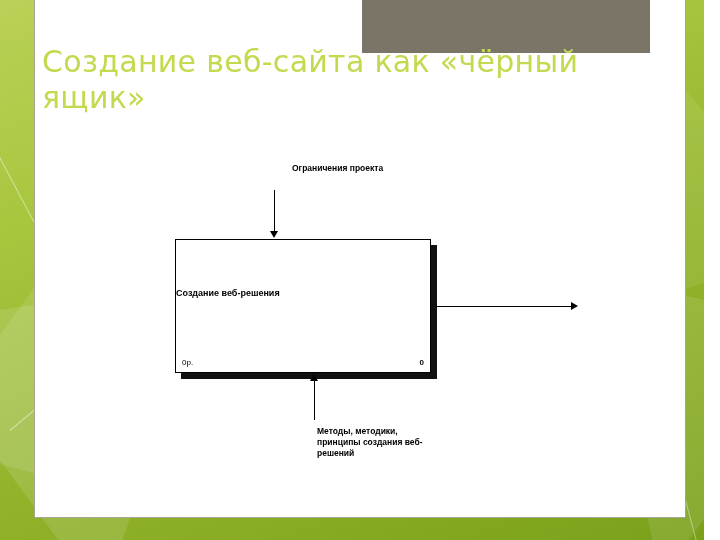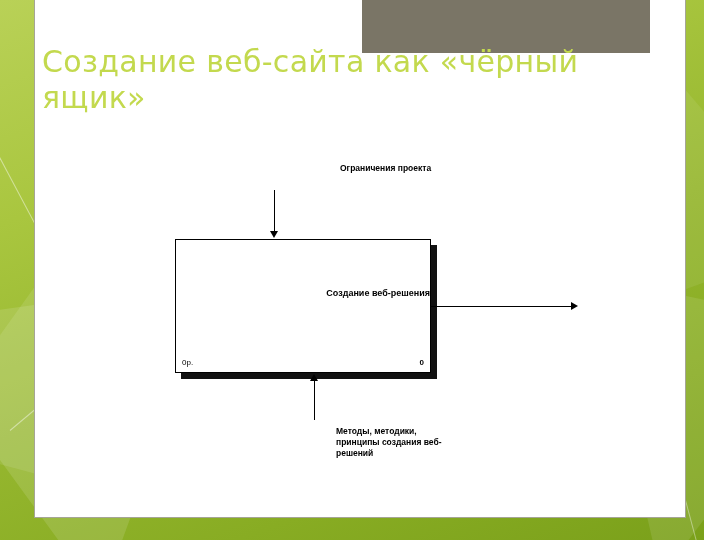--- a/index.html
+++ b/index.html
@@ -161,21 +161,21 @@
     background: #ffffff;
     border: 1px solid #000000;
     box-sizing: border-box;
     box-shadow: 6px 6px 0 0 #111111;
   }
   .idef-box-label {
     position: absolute;
     left: 0;
     top: 48px;
     width: 100%;
-    text-align: right;
+    text-align: left;
     font-family: "Liberation Sans", sans-serif;
     font-size: 9px;
     font-weight: bold;
     color: #000000;
   }
   .idef-box-corner-left {
     position: absolute;
     left: 6px;
     bottom: 5px;
     font-size: 8px;
@@ -236,32 +236,30 @@
     font-size: 8.5px;
     font-weight: bold;
     line-height: 11px;
     color: #000000;
     white-space: pre-line;
   }
   .lbl-control {
     left: 258px;
     top: 163px;
     width: 110px;
-    margin-left: 48px;
   }
   .lbl-output {
     left: 551px;
     top: 285px;
     width: 90px;
   }
   .lbl-mechanism {
     left: 283px;
     top: 426px;
     width: 110px;
-    margin-left: 19px;
   }
 </style>
 </head>
 <body>
 
 <div id="slide">
 
   <div class="bg-green">
     <div class="tri1"></div>
     <div class="tri2"></div>

